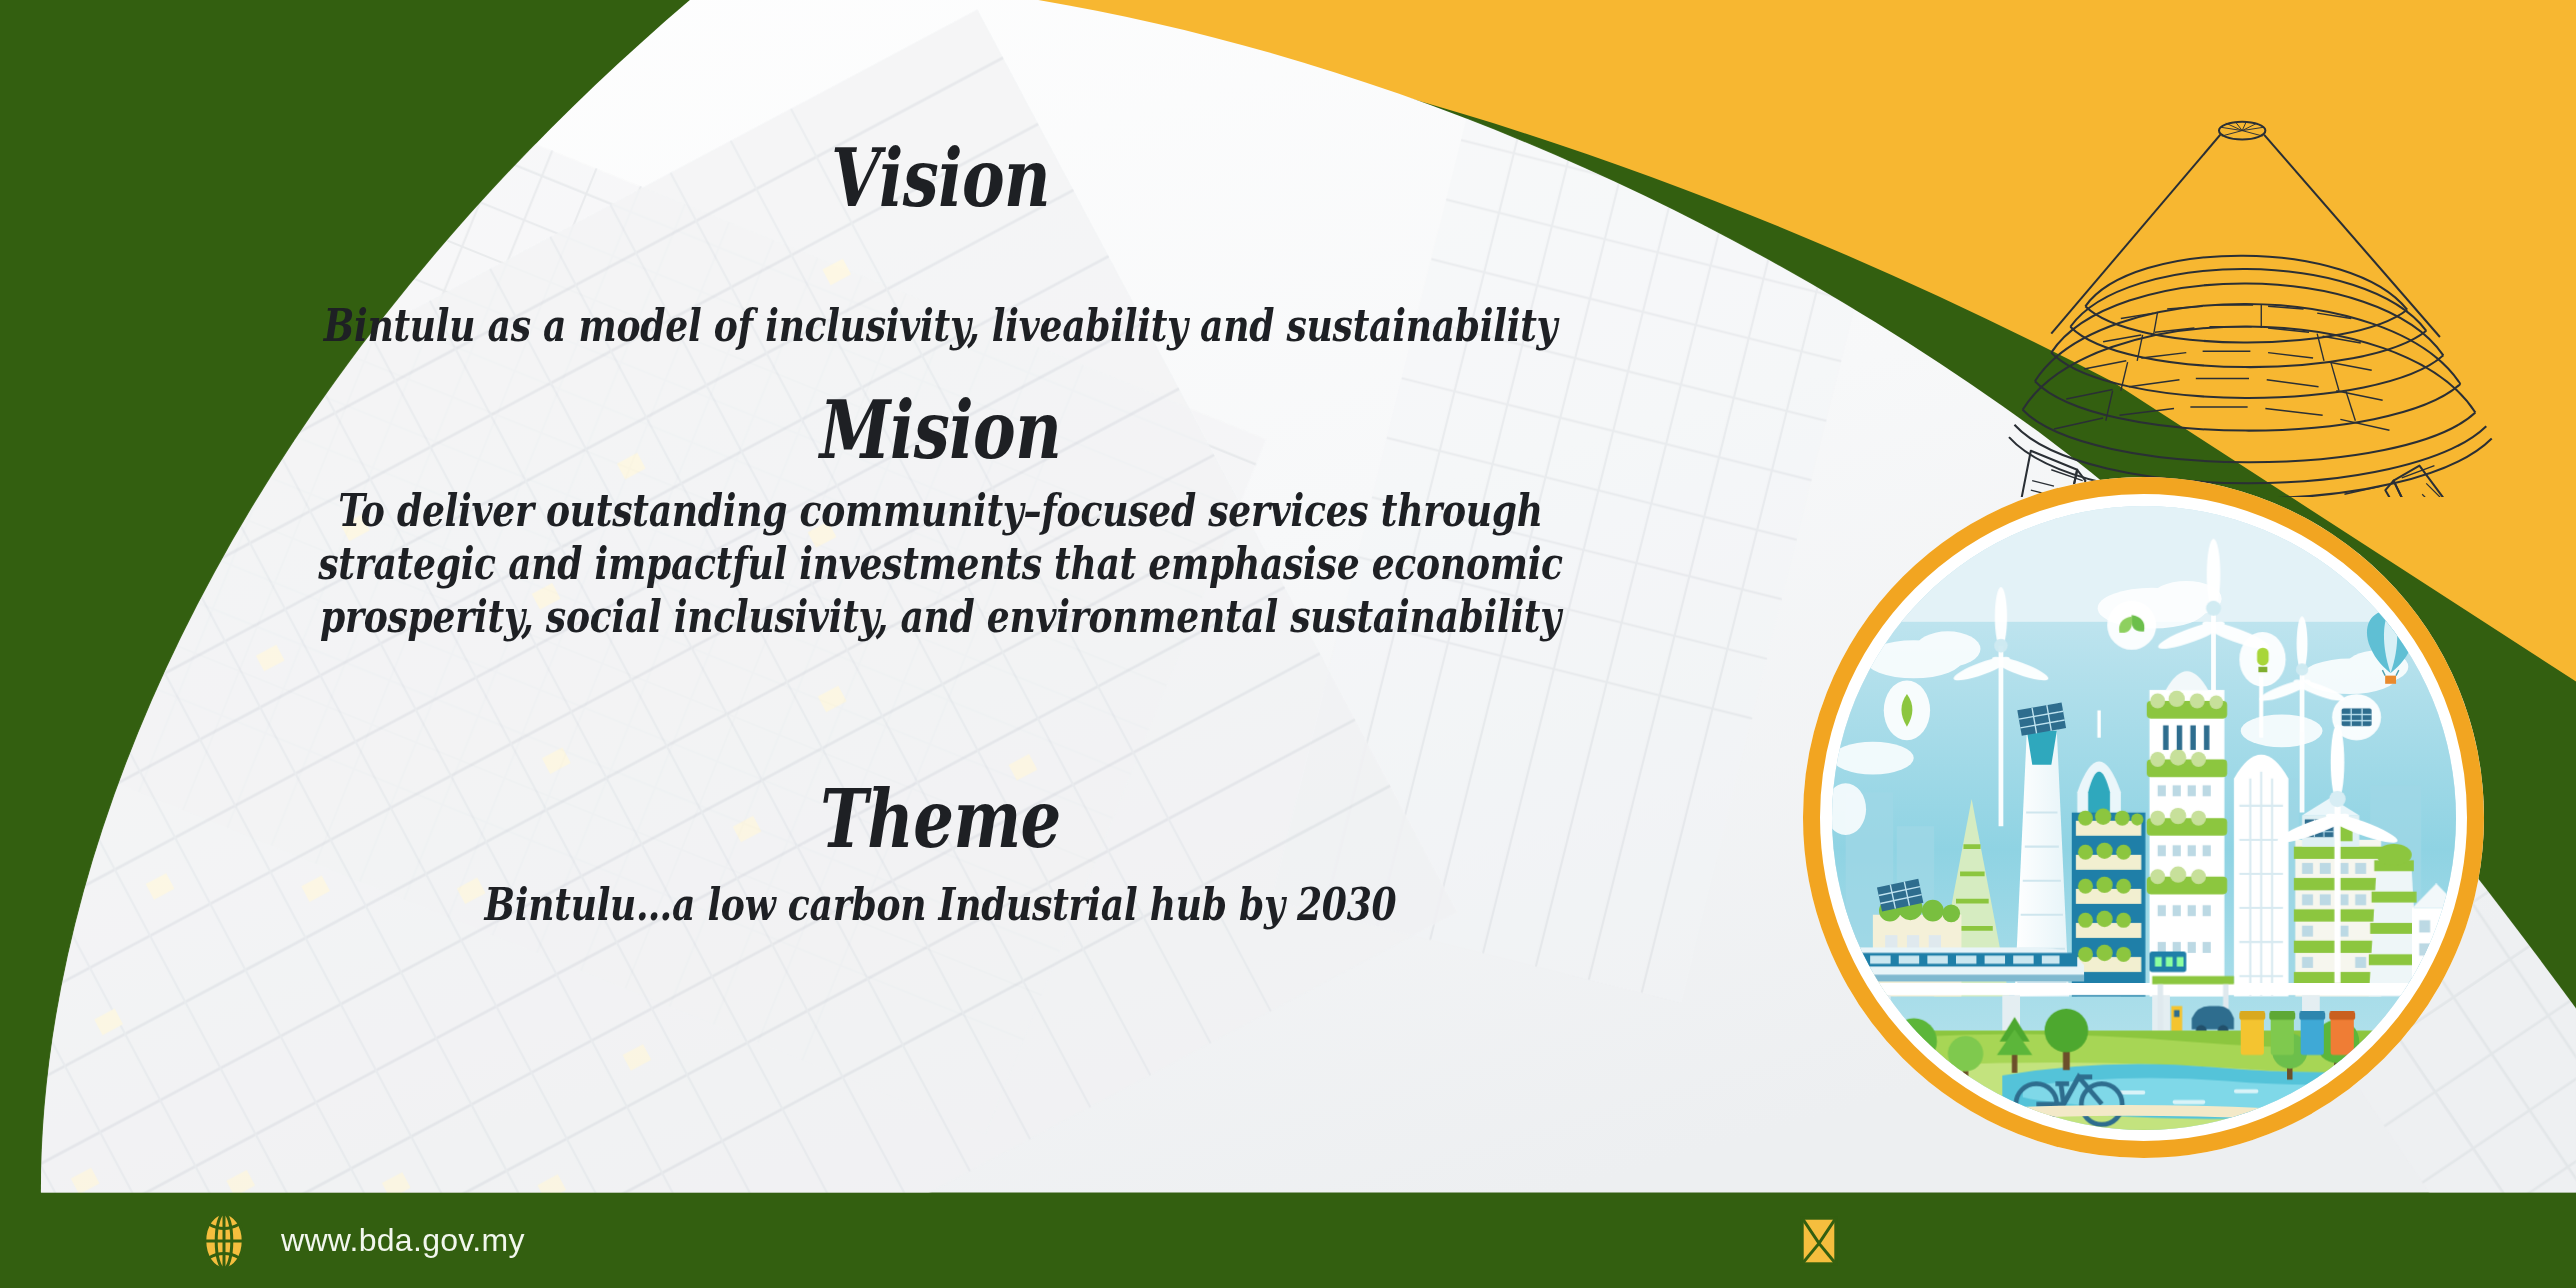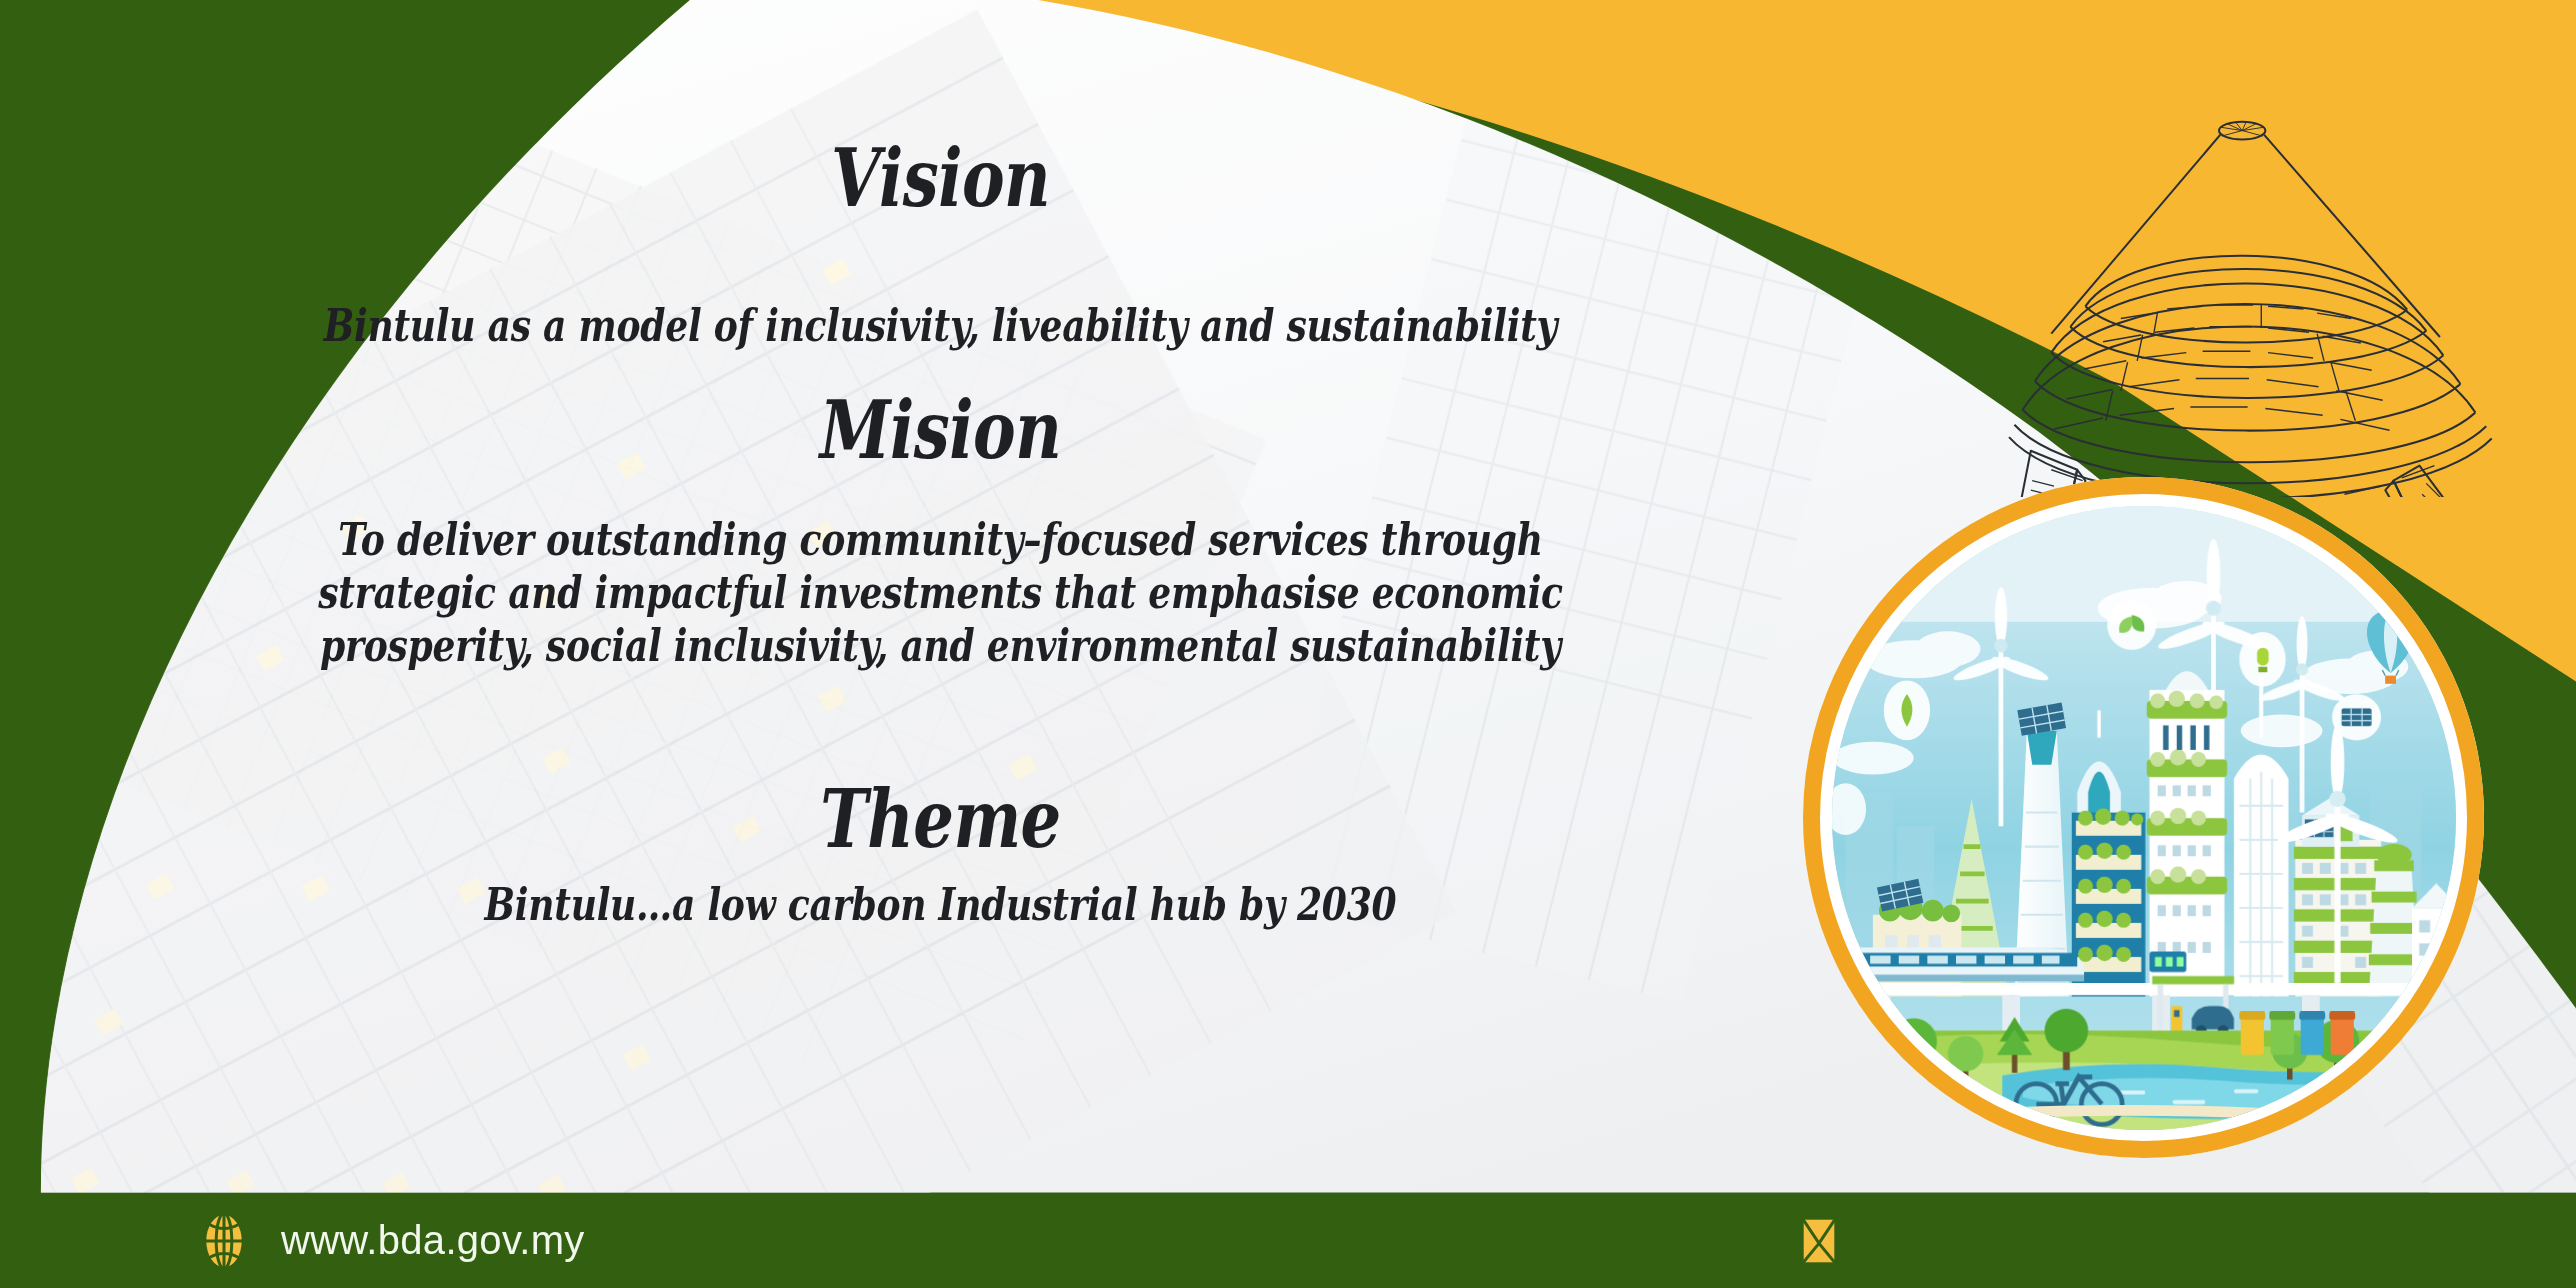--- a/index.html
+++ b/index.html
@@ -27,21 +27,21 @@
   .body-line{
     font-family:"DejaVu Serif",serif;
     font-weight:bold;font-style:italic;
     font-size:44px;line-height:1.20;letter-spacing:-0.3px;
     transform:scaleX(.82);
   }
 
   #vision-h{top:136px;}
   #vision-t{top:300px;}
   #mission-h{top:388px;}
-  #mission-t{top:514px;}
+  #mission-t{top:485px;}
   #theme-h{top:777px;}
   #theme-t{top:879px;}
 
   
   #monument{position:absolute;left:1949px;top:102px;width:600px;height:395px;z-index:35;}
 
   
   #city-circle{
     position:absolute;left:1803px;top:477px;width:681px;height:681px;
     border-radius:50%;z-index:38;
@@ -56,21 +56,21 @@
     position:absolute;left:29px;top:29px;width:624px;height:624px;
     border-radius:50%;overflow:hidden;z-index:2;background:#cfe7f0;
   }
 
   
   #footer{position:absolute;left:0;bottom:0;width:2576px;height:95px;
           background:#335F10;z-index:60;}
   .foot-item{position:absolute;display:flex;align-items:center;gap:27px;top:15px;height:65px;}
   #foot-web{left:194px;}
   #foot-mail{left:1789px;}
-  .foot-text{color:#F2F7EE;font-size:40px;font-family:"Liberation Sans",sans-serif;
+  .foot-text{color:#F2F7EE;font-size:32px;font-family:"Liberation Sans",sans-serif;
              letter-spacing:0.3px;white-space:nowrap;}
   .foot-icon{width:60px;height:60px;flex:0 0 60px;}
 </style>
 </head>
 <body>
 
 <div id="stage">
 
   <div class="layer green-bg"></div>
 

